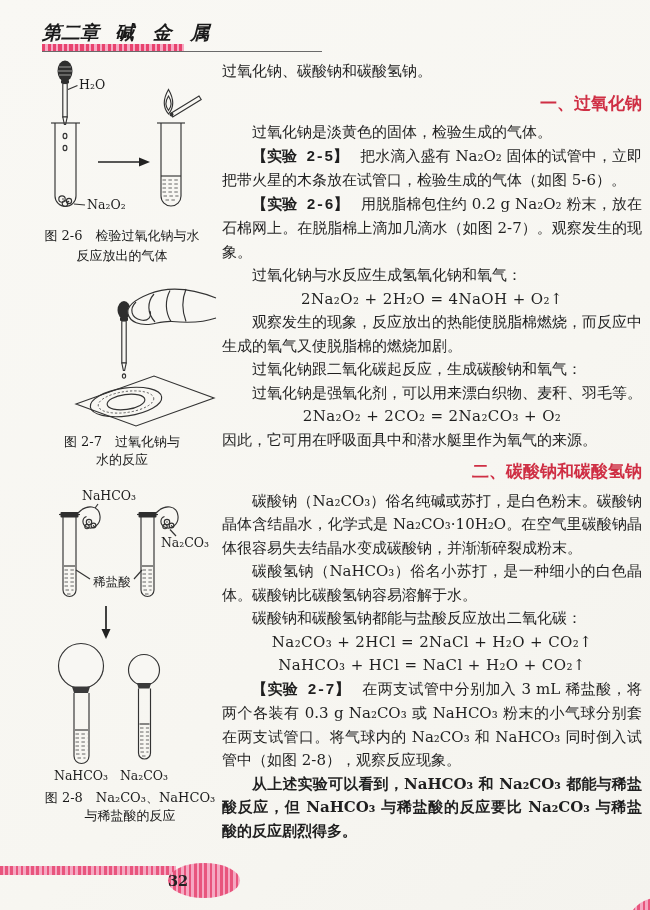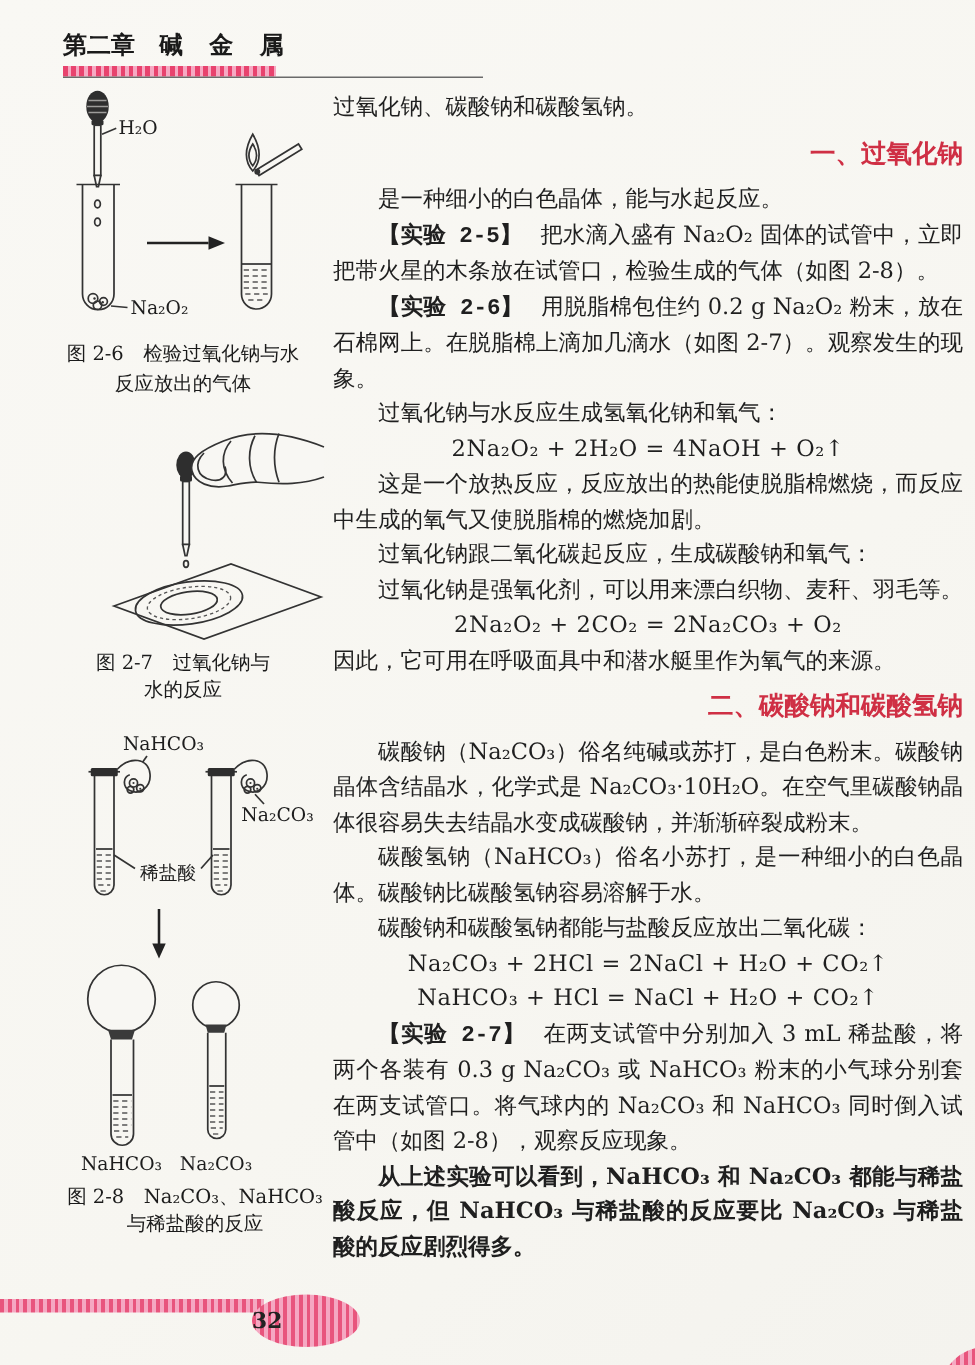--- a/index.html
+++ b/index.html
@@ -4,21 +4,21 @@
 <style>
   html,body{margin:0;padding:0;}
   .page{
     position:relative;width:650px;height:910px;overflow:hidden;
     background:linear-gradient(135deg,#f9f8f4 0%,#f7f6f1 60%,#f4f3ee 100%);
     font-family:"DejaVu Serif","Liberation Serif",serif;
     color:#1f1f1f;
   }
   
   .chapter-head{position:absolute;left:42px;top:20px;font-family:"DejaVu Sans","Liberation Sans",sans-serif;
-    font-weight:bold;font-size:16px;color:#1a1a1a;}
+    font-weight:bold;font-size:19px;color:#1a1a1a;font-style:italic;}
   .chapter-head .gap{margin-left:16px;letter-spacing:6px;}
   .head-stripe{position:absolute;left:42px;top:44px;width:142px;height:7px;
     background:repeating-linear-gradient(90deg,#e8436e 0 3px,#f6a9c3 3px 5.5px);}
   .head-rule{position:absolute;left:42px;top:51px;width:280px;height:1px;background:#6a6a6a;}
   
   .fig{position:absolute;}
   .fig svg{display:block;}
   .sk{stroke:#333;fill:none;stroke-width:1.15;}
   .skf{stroke:#333;fill:#f8f7f3;stroke-width:1.15;}
   .dk{fill:#2e2e2e;stroke:none;}
@@ -229,26 +229,26 @@
       <text class="lbl" x="126" y="314" text-anchor="middle">Na₂CO₃</text>
       <text class="cap" x="112" y="336" text-anchor="middle">图 2-8　Na₂CO₃、NaHCO₃</text>
       <text class="cap" x="112" y="354" text-anchor="middle">与稀盐酸的反应</text>
     </svg>
   </div>
 
   <div class="text-col">
     <p>过氧化钠、碳酸钠和碳酸氢钠。</p>
 
     <h2 class="sec">一、过氧化钠</h2>
-    <p class="indent">是一种细小的白色晶体，能与水起反应。</p>
-    <p class="indent"><span class="explabel">【实验 2-5】</span><span>把水滴入盛有 Na₂O₂ 固体的试管中，立即把带火星的木条放在试管口，检验生成的气体（如图 2-8）。</span></p>
+    <p class="indent">过氧化钠是淡黄色的固体，检验生成的气体。</p>
+    <p class="indent"><span class="explabel">【实验 2-5】</span><span>把水滴入盛有 Na₂O₂ 固体的试管中，立即把带火星的木条放在试管口，检验生成的气体（如图 5-6）。</span></p>
     <p class="indent"><span class="explabel">【实验 2-6】</span><span>用脱脂棉包住约 0.2 g Na₂O₂ 粉末，放在石棉网上。在脱脂棉上滴加几滴水（如图 2-7）。观察发生的现象。</span></p>
     <p class="indent">过氧化钠与水反应生成氢氧化钠和氧气：</p>
     <p class="eq">2Na₂O₂ + 2H₂O = 4NaOH + O₂↑</p>
-    <p class="indent">这是一个放热反应，反应放出的热能使脱脂棉燃烧，而反应中生成的氧气又使脱脂棉的燃烧加剧。</p>
+    <p class="indent">观察发生的现象，反应放出的热能使脱脂棉燃烧，而反应中生成的氧气又使脱脂棉的燃烧加剧。</p>
     <p class="indent">过氧化钠跟二氧化碳起反应，生成碳酸钠和氧气：</p>
     <p class="indent">过氧化钠是强氧化剂，可以用来漂白织物、麦秆、羽毛等。</p>
     <p class="eq">2Na₂O₂ + 2CO₂ = 2Na₂CO₃ + O₂</p>
     <p>因此，它可用在呼吸面具中和潜水艇里作为氧气的来源。</p>
 
     <h2 class="sec">二、碳酸钠和碳酸氢钠</h2>
     <p class="indent">碳酸钠（Na₂CO₃）俗名纯碱或苏打，是白色粉末。碳酸钠晶体含结晶水，化学式是 Na₂CO₃·10H₂O。在空气里碳酸钠晶体很容易失去结晶水变成碳酸钠，并渐渐碎裂成粉末。</p>
     <p class="indent">碳酸氢钠（NaHCO₃）俗名小苏打，是一种细小的白色晶体。碳酸钠比碳酸氢钠容易溶解于水。</p>
     <p class="indent">碳酸钠和碳酸氢钠都能与盐酸反应放出二氧化碳：</p>
     <p class="eq">Na₂CO₃ + 2HCl = 2NaCl + H₂O + CO₂↑</p>

